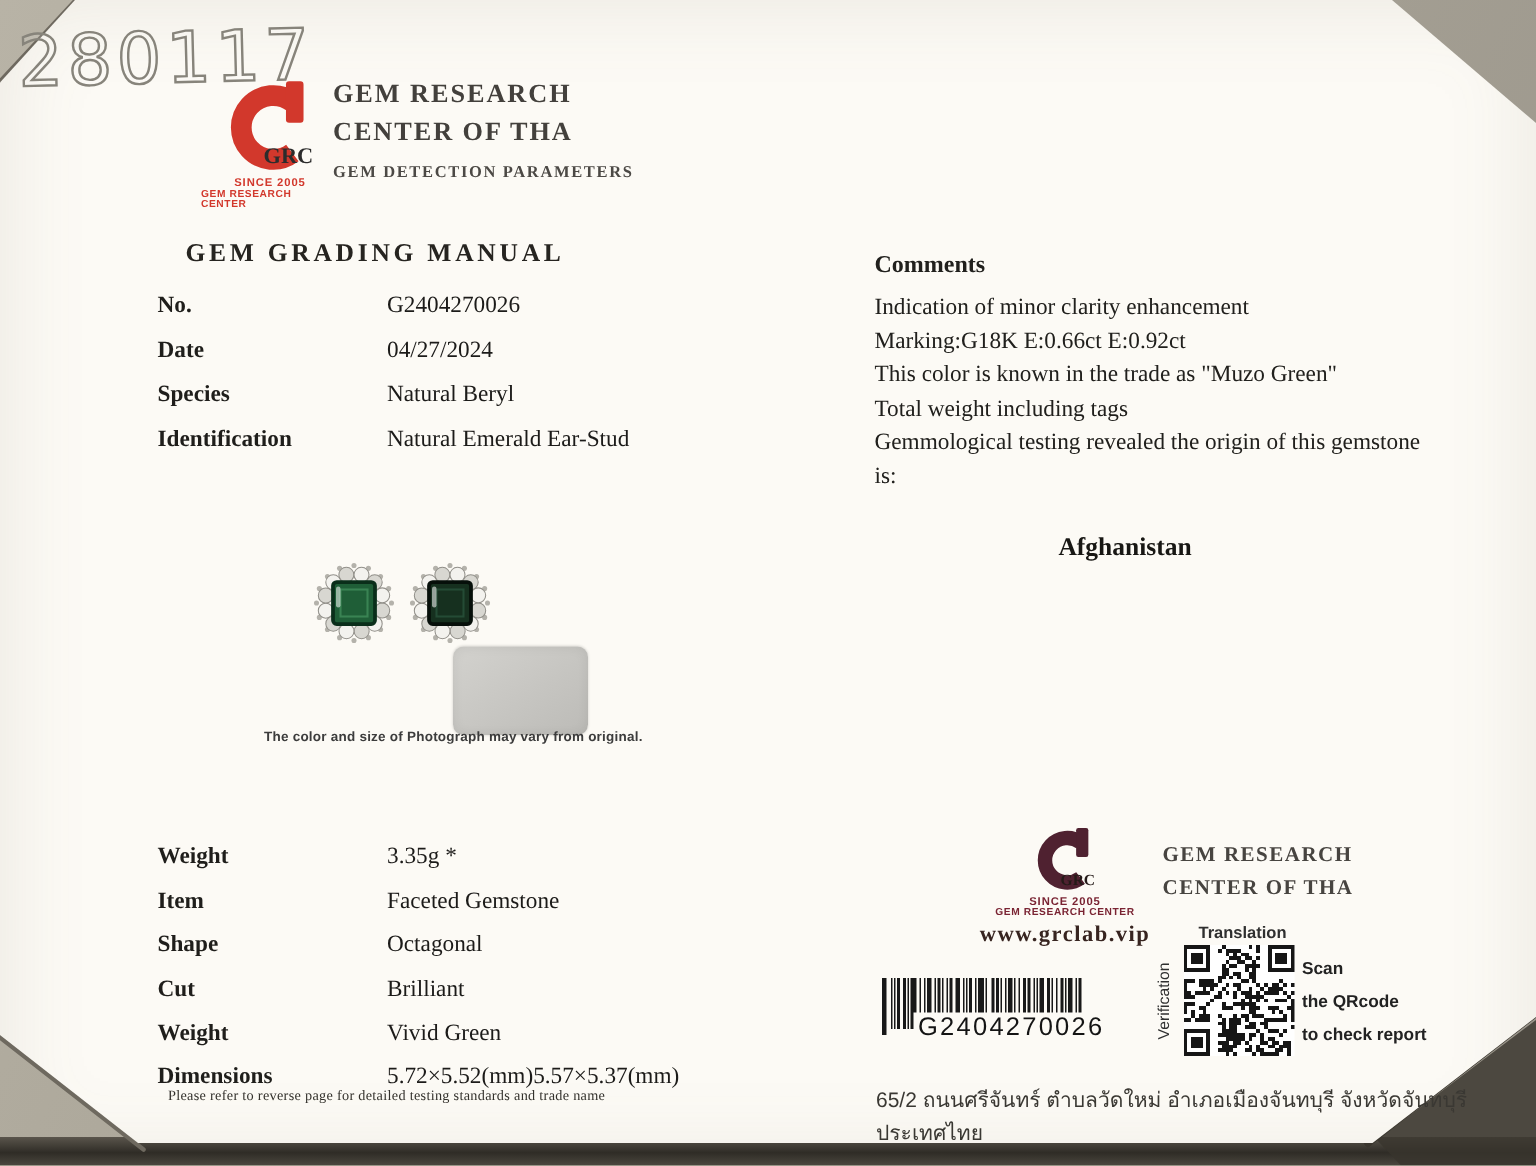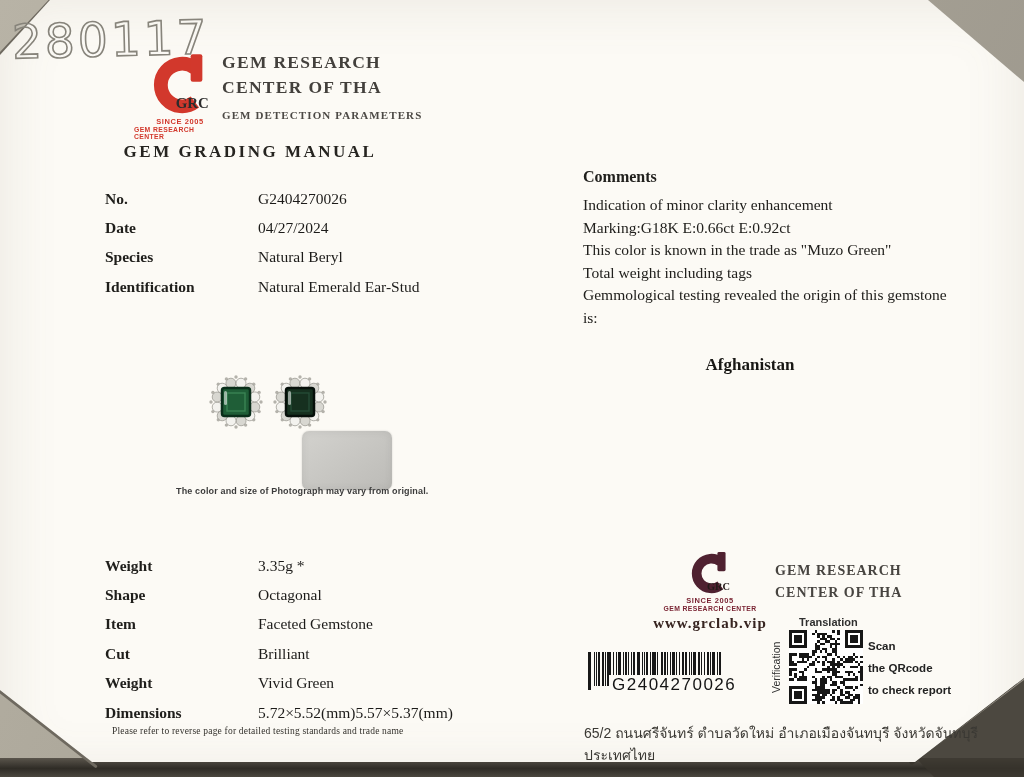--- a/index.html
+++ b/index.html
@@ -34,27 +34,27 @@
   .logo-center{font-family:"Liberation Sans",sans-serif;font-weight:bold;font-size:6.8px;letter-spacing:.4px;}
   .logo1 .logo-since,.logo1 .logo-center{color:#d2382c;}
   .logo2 .logo-since,.logo2 .logo-center{color:#7a2433;}
   .website{font-weight:bold;font-size:15px;letter-spacing:1px;color:#372420;margin-top:3px;}
   
   .org1{left:222px;top:50px;color:#43403c;}
   .org1 .l{font-weight:bold;font-size:17.5px;letter-spacing:1.3px;line-height:25px;}
   .org1 .sub{font-weight:bold;font-size:11px;letter-spacing:1.1px;margin-top:9px;color:#4c4945;}
   .org2{left:775px;top:560px;color:#474440;}
   .org2 .l{font-weight:bold;font-size:14px;letter-spacing:1px;line-height:22px;}
-  .doc-title{left:100px;top:142px;width:300px;text-align:center;font-weight:bold;font-size:17px;
+  .doc-title{left:100px;top:159px;width:300px;text-align:center;font-weight:bold;font-size:17px;
     letter-spacing:2.5px;color:#262420;}
   
   .fields{left:105px;width:420px;}
   .fields-top{top:184px;}
   .fields-bottom{top:551px;}
-  .frow{display:flex;height:29.4px;align-items:center;}
+  .frow{display:flex;height:29.4px;align-items:flex-end;}
   .flabel{width:153px;font-weight:bold;font-size:15.5px;color:#1f1e1b;}
   .fvalue{font-size:15.5px;color:#1c1b19;}
   
   .comments{left:583px;top:168px;width:372px;color:#21201d;}
   .comments h3{margin:0 0 8px 0;font-size:16px;font-weight:bold;}
   .comments .cl{font-size:15.5px;line-height:22.5px;}
   .origin{left:600px;top:355px;width:300px;text-align:center;font-weight:bold;font-size:17px;color:#181714;}
   
   .studs{left:203px;top:370px;}
   .sticker{left:302px;top:431px;width:90px;height:59px;border-radius:7px;
@@ -205,26 +205,26 @@
     </svg>
   <div class="abs sticker"></div>
   <div class="abs photo-caption">The color and size of Photograph may vary from original.</div>
 
   <div class="abs fields fields-bottom">
     <div class="frow">
       <div class="flabel">Weight</div>
       <div class="fvalue">3.35g *</div>
     </div>
     <div class="frow">
+      <div class="flabel">Item</div>
+      <div class="fvalue">Faceted Gemstone</div>
+    </div>
+    <div class="frow">
       <div class="flabel">Shape</div>
       <div class="fvalue">Octagonal</div>
-    </div>
-    <div class="frow">
-      <div class="flabel">Item</div>
-      <div class="fvalue">Faceted Gemstone</div>
     </div>
     <div class="frow">
       <div class="flabel">Cut</div>
       <div class="fvalue">Brilliant</div>
     </div>
     <div class="frow">
       <div class="flabel">Weight</div>
       <div class="fvalue">Vivid Green</div>
     </div>
     <div class="frow">

